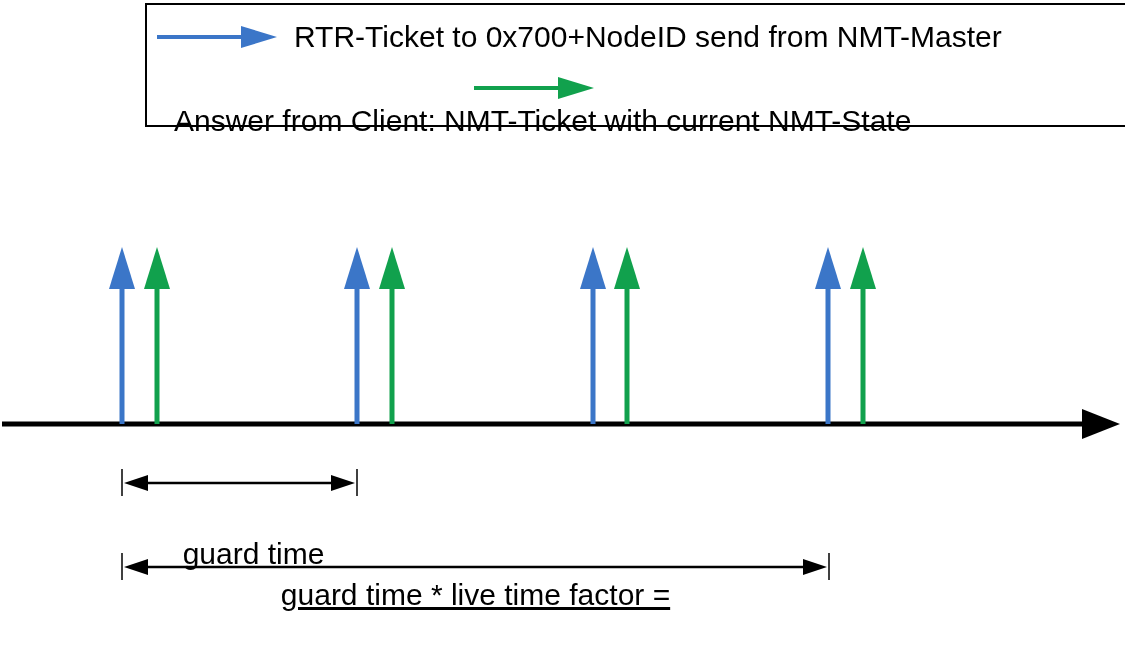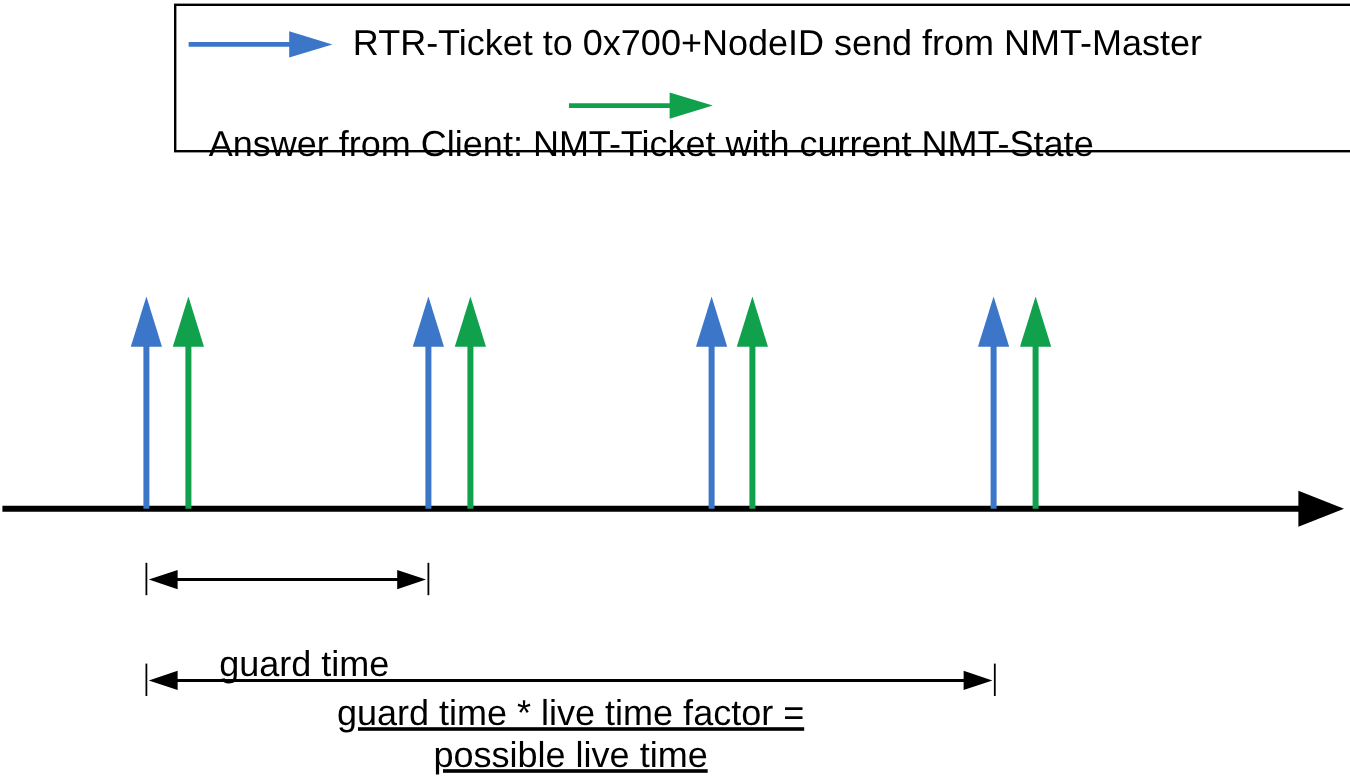--- a/index.html
+++ b/index.html
@@ -73,16 +73,15 @@
       <line x1="829" y1="553" x2="829" y2="580" stroke="#000000" stroke-width="1.5"></line>
       <line x1="142" y1="567" x2="809" y2="567" stroke="#000000" stroke-width="2.5"></line>
       <polygon points="124,567 148,559 148,575" fill="#000000"></polygon>
       <polygon points="827,567 803,559 803,575" fill="#000000"></polygon>
     </svg>
 
   <div class="measure-label guard">guard time</div>
 
   <div class="measure-label live">
     <div>guard time * live time factor =</div>
-    <div>possible live time</div>
   </div>
 
 </div>
 
 </body></html>

